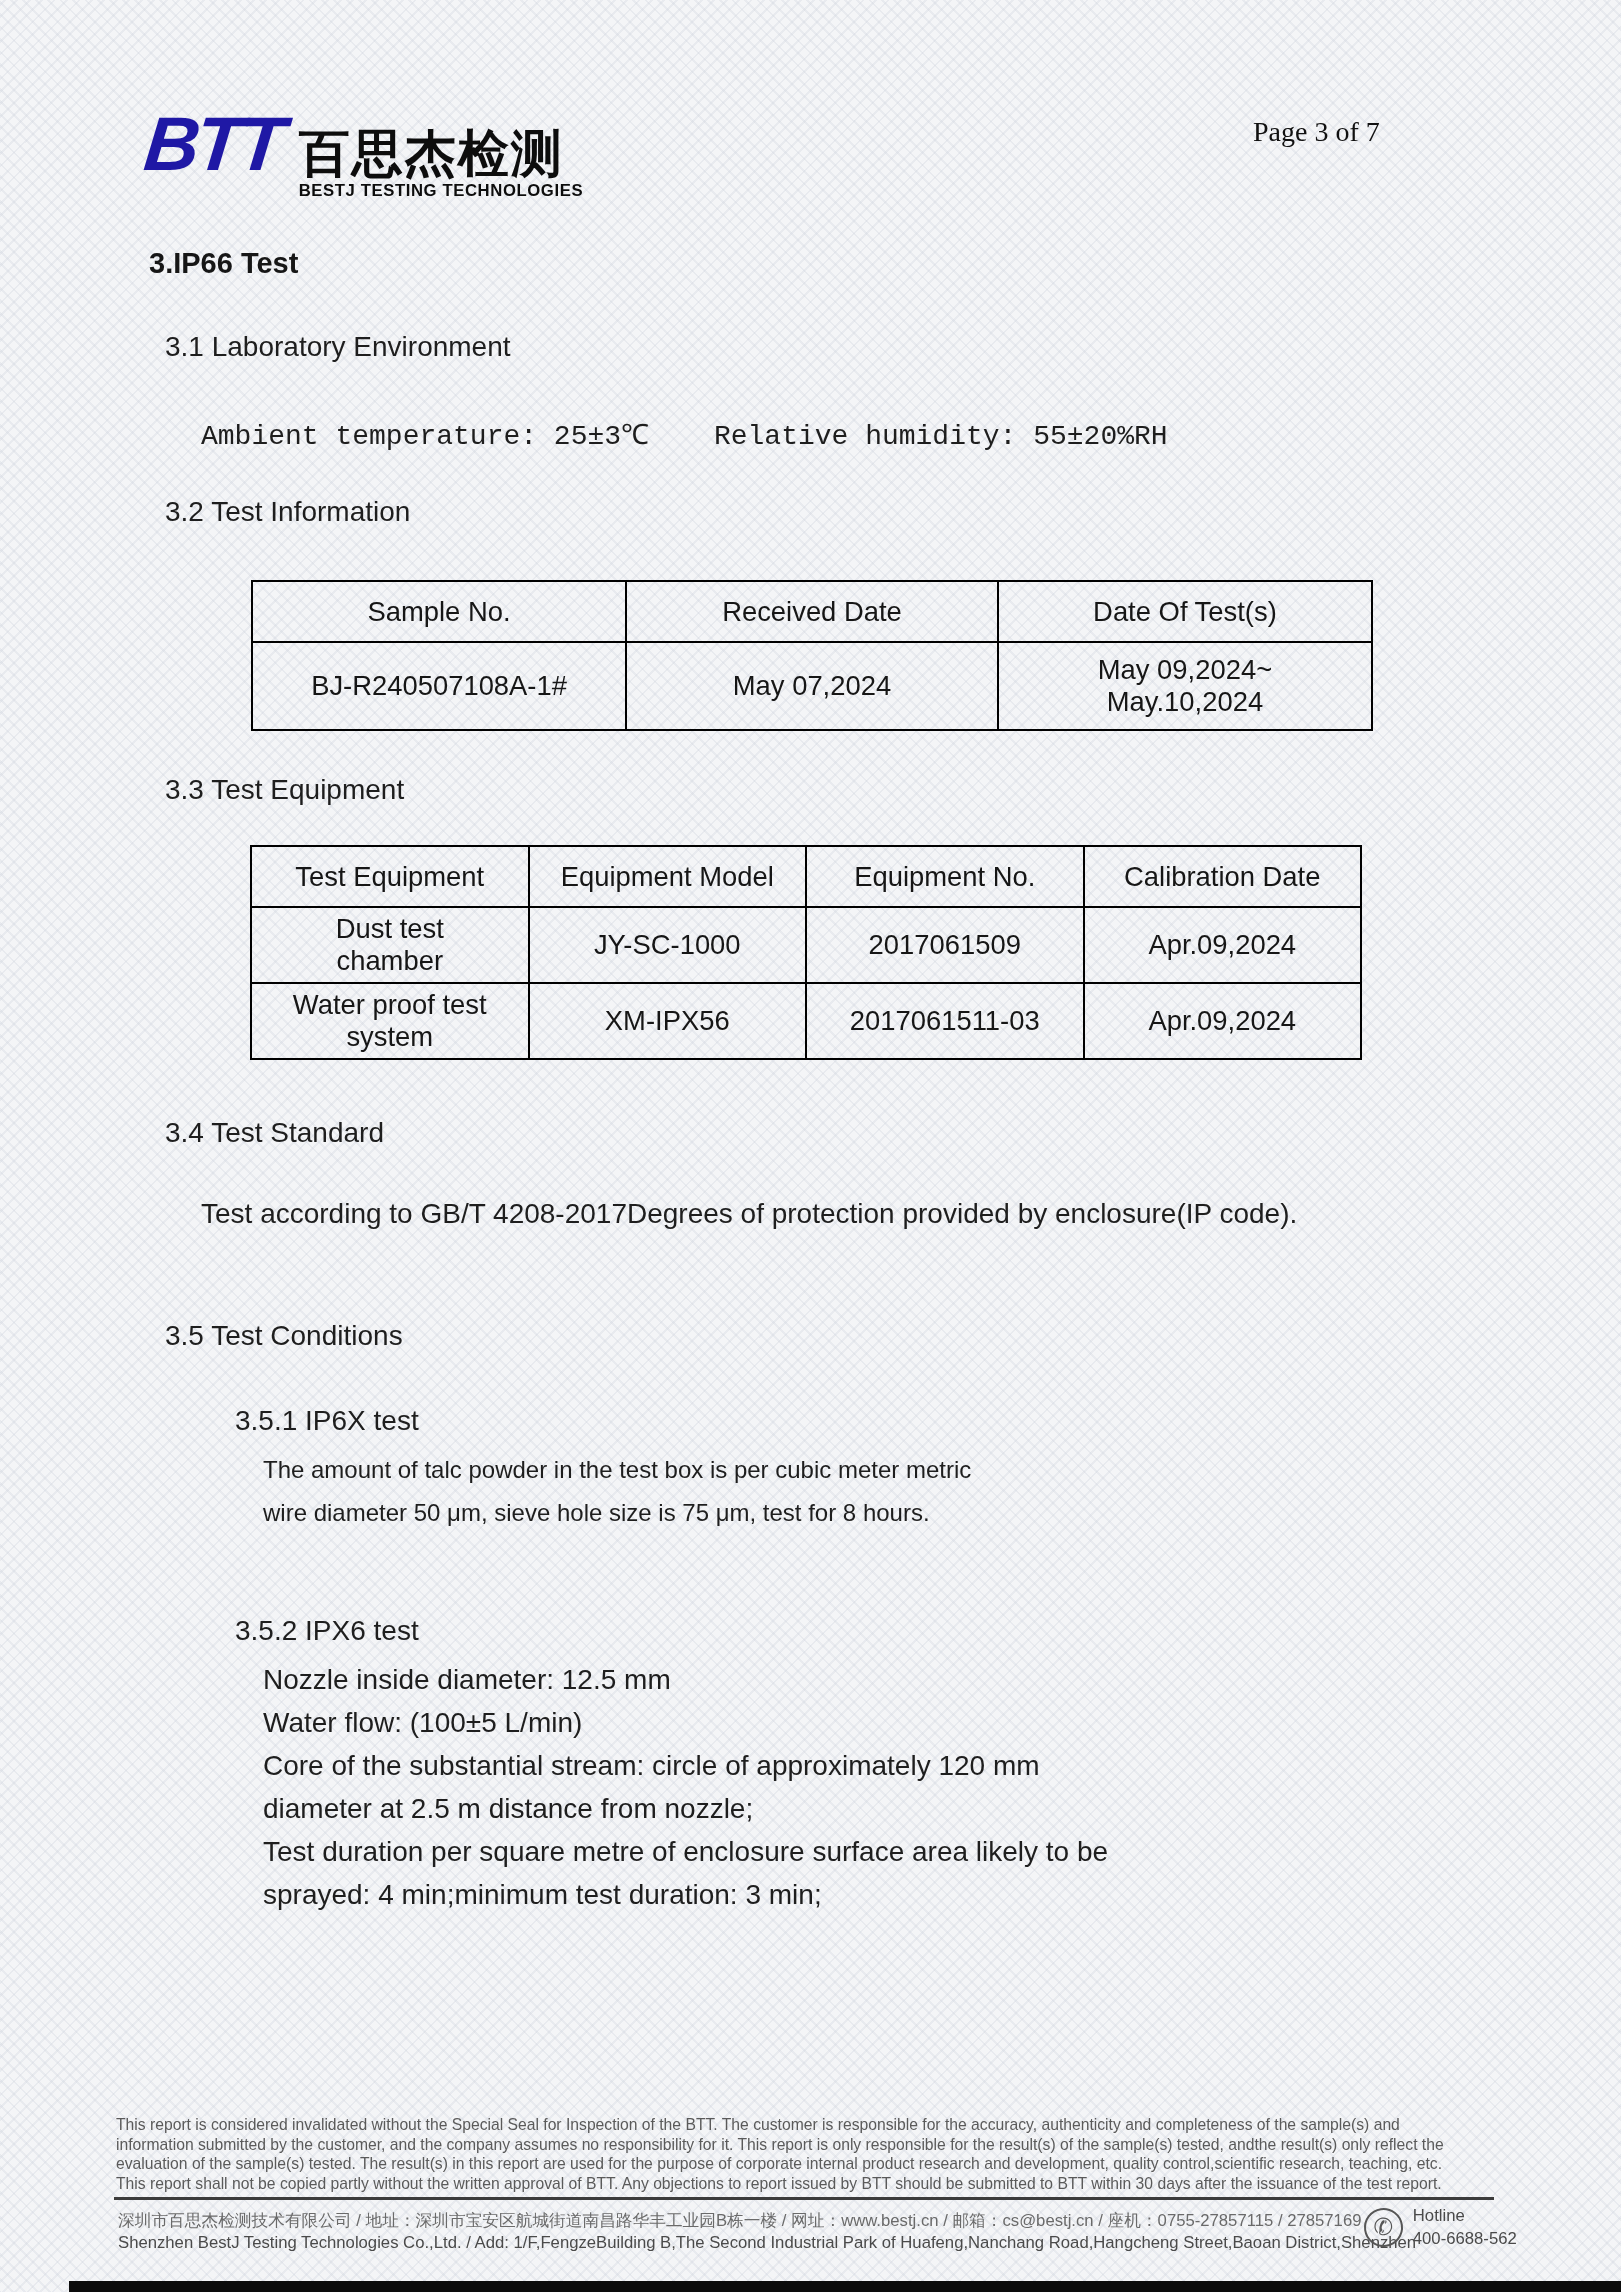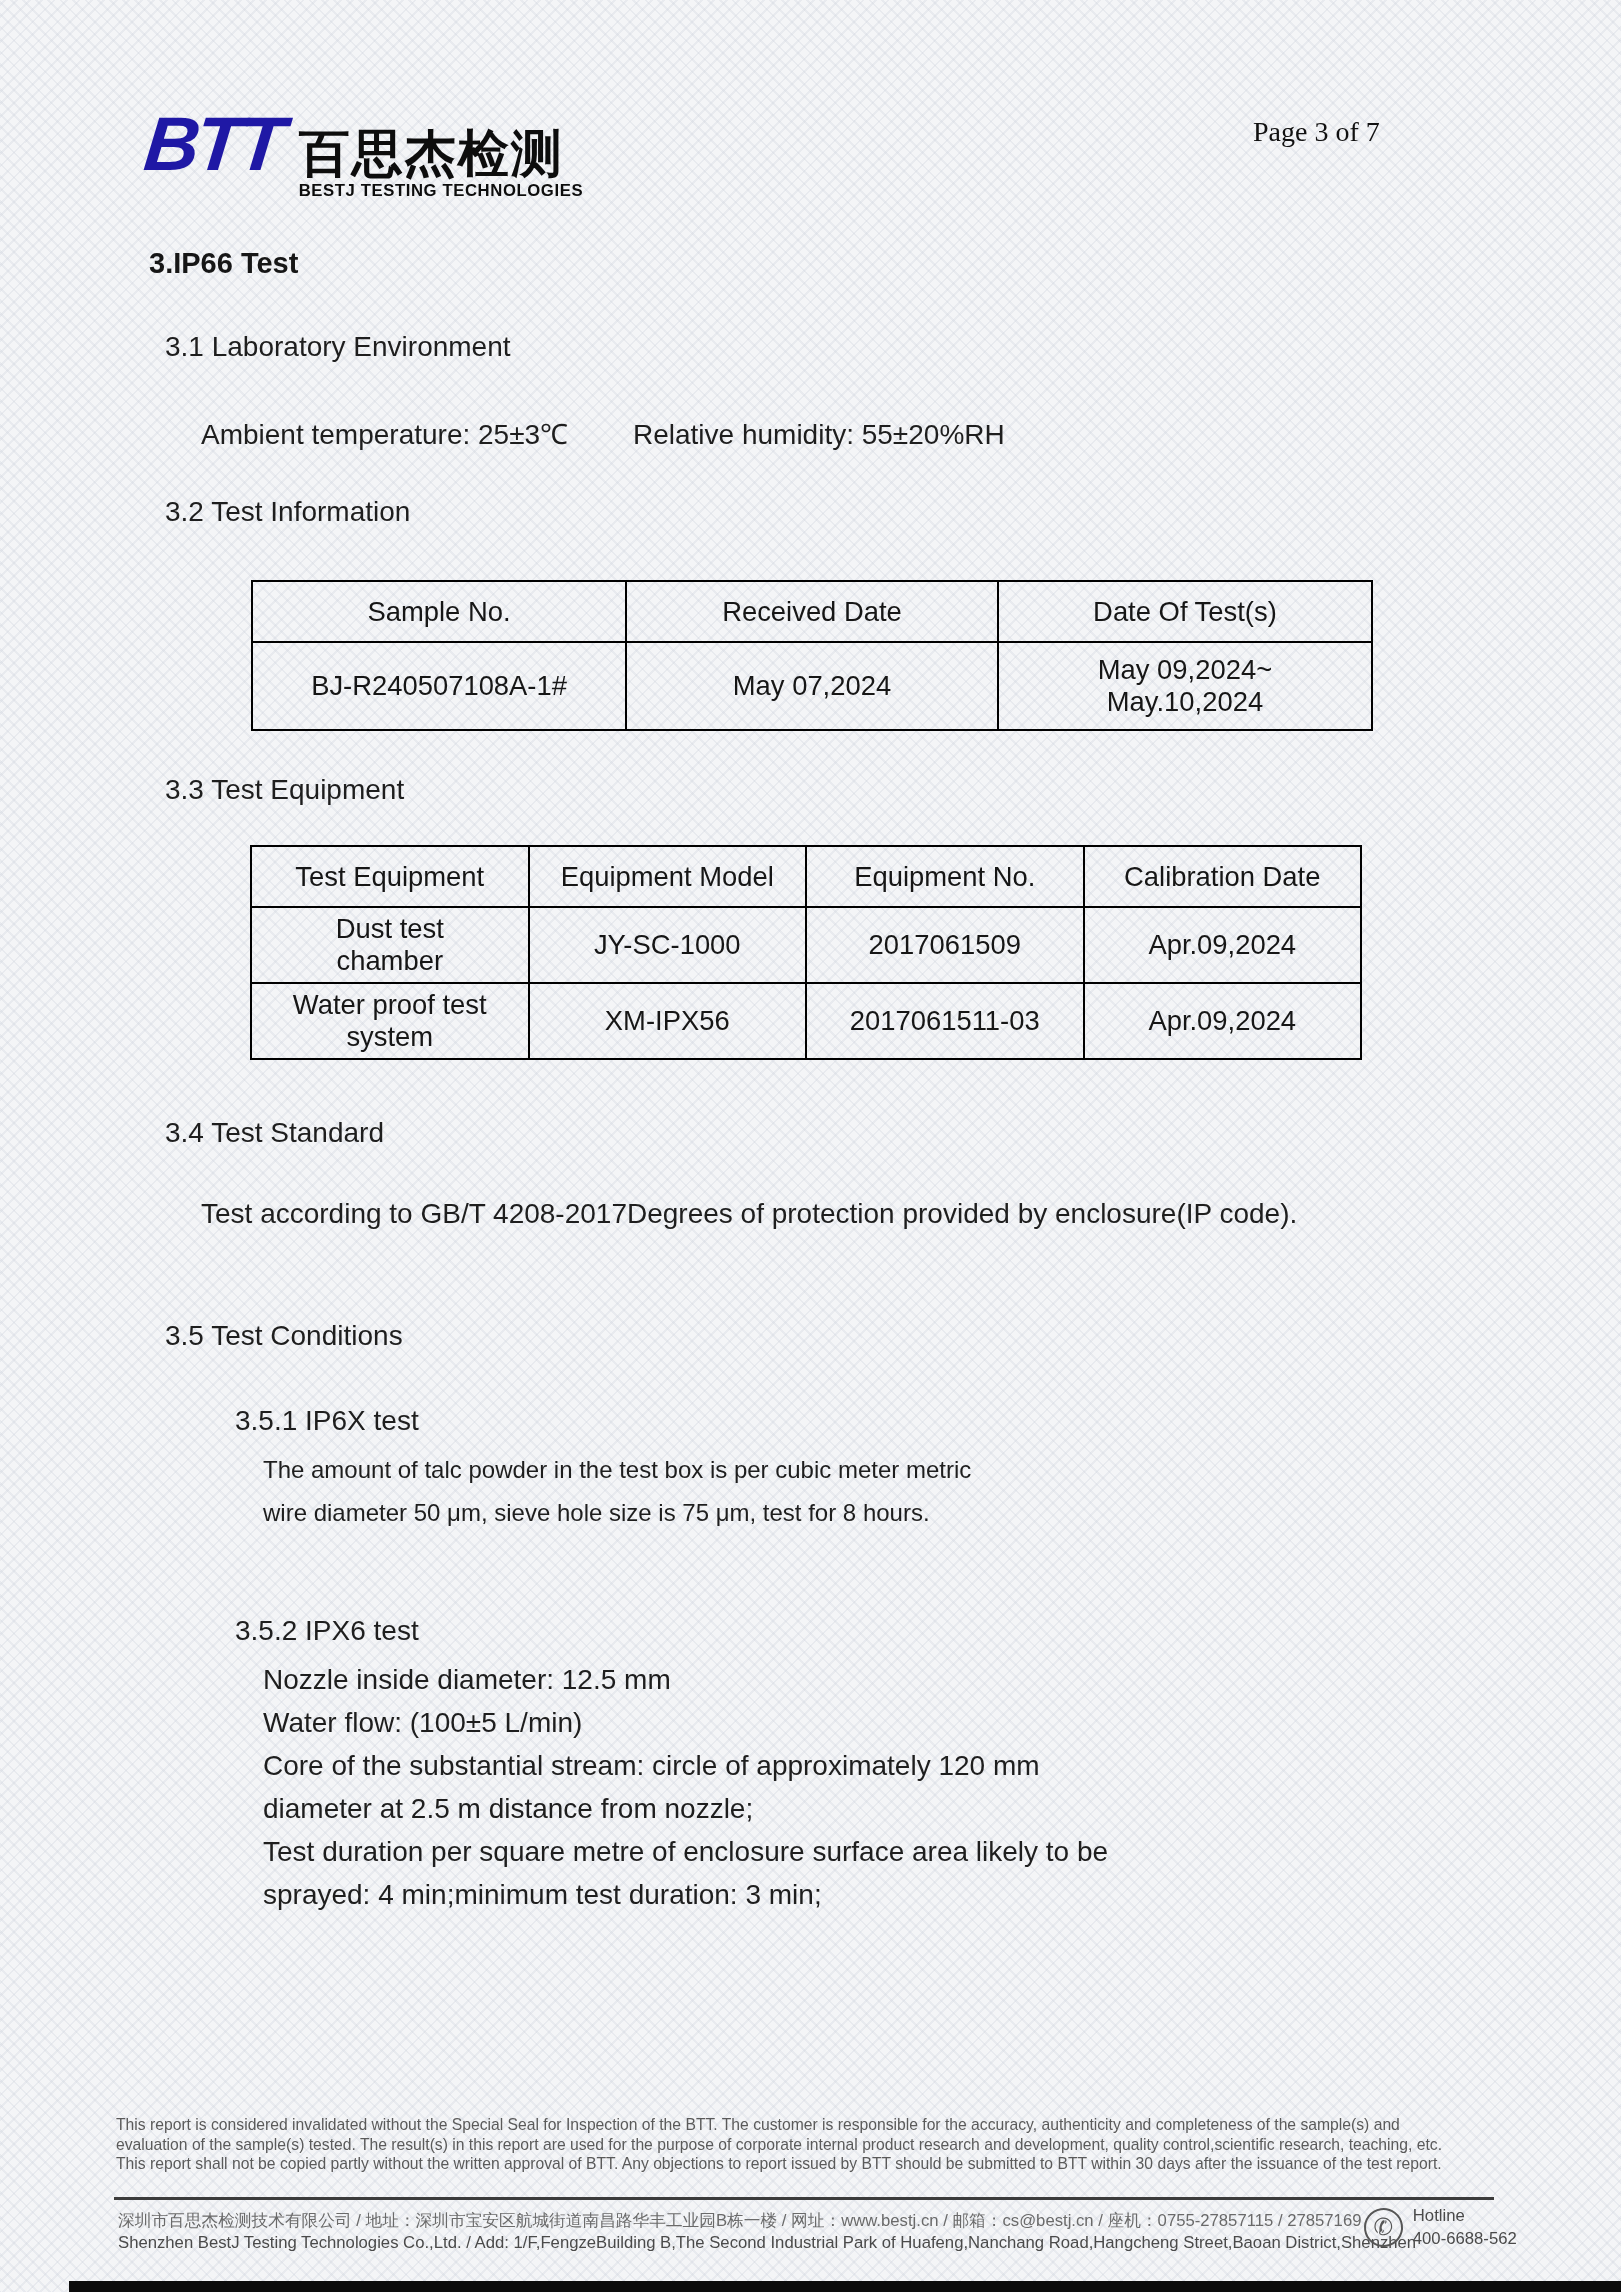--- a/index.html
+++ b/index.html
@@ -28,21 +28,21 @@
   .logo-en{font-weight:bold;font-size:16.7px;line-height:19.6px;color:#0d0d0d;letter-spacing:0.6px;white-space:nowrap;}
   .page-num{
     position:absolute;left:1253px;top:116px;
     font-family:"Liberation Serif", serif;
     font-size:28px;color:#111;
   }
   
   .sec-title{position:absolute;left:149px;top:247px;font-size:29px;font-weight:bold;color:#161616;}
   .h-sub{position:absolute;font-size:28px;color:#1e1e1e;}
   .h31{left:165px;top:331px;}
-  .ambient{position:absolute;left:201px;top:414px;font-size:28px;color:#1e1e1e;}
+  .ambient{position:absolute;left:201px;top:414px;font-size:28px;color:#1e1e1e;font-family:Liberation Mono, monospace;}
   .ambient .gap{display:inline-block;width:65px;}
   .h32{left:165px;top:496px;}
   .h33{left:165px;top:774px;}
   .h34{left:165px;top:1117px;}
   .p34{position:absolute;left:201px;top:1192px;width:1127px;font-size:28px;line-height:44px;color:#1e1e1e;}
   .h35{left:165px;top:1320px;}
   .h351{left:235px;top:1405px;}
   .p351{position:absolute;left:263px;top:1448px;font-size:24px;line-height:43px;color:#1e1e1e;}
   .h352{left:235px;top:1615px;}
   .p352{position:absolute;left:263px;top:1658px;font-size:28px;line-height:43px;color:#1e1e1e;}
@@ -179,20 +179,21 @@
     <div>Nozzle inside diameter: 12.5 mm</div>
     <div>Water flow: (100±5 L/min)</div>
     <div>Core of the substantial stream: circle of approximately 120 mm</div>
     <div>diameter at 2.5 m distance from nozzle;</div>
     <div>Test duration per square metre of enclosure surface area likely to be</div>
     <div>sprayed: 4 min;minimum test duration: 3 min;</div>
   </div>
 
   <div class="disclaimer">
     <div class="dl">This report is considered invalidated without the Special Seal for Inspection of the BTT. The customer is responsible for the accuracy, authenticity and completeness of the sample(s) and</div>
+    <div class="dl">information submitted by the customer, and the company assumes no responsibility for it. This report is only responsible for the result(s) of the sample(s) tested, andthe result(s) only reflect the</div>
     <div class="dl">evaluation of the sample(s) tested. The result(s) in this report are used for the purpose of corporate internal product research and development, quality control,scientific research, teaching, etc.</div>
     <div class="dl">This report shall not be copied partly without the written approval of BTT. Any objections to report issued by BTT should be submitted to BTT within 30 days after the issuance of the test report.</div>
   </div>
 
   <div class="footer-divider"></div>
 
   <div class="addr-cn">深圳市百思杰检测技术有限公司 / 地址：深圳市宝安区航城街道南昌路华丰工业园B栋一楼 / 网址：www.bestj.cn / 邮箱：cs@bestj.cn / 座机：0755-27857115 / 27857169</div>
   <div class="addr-en">Shenzhen BestJ Testing Technologies Co.,Ltd.  / Add: 1/F,FengzeBuilding B,The Second Industrial Park of Huafeng,Nanchang Road,Hangcheng Street,Baoan District,Shenzhen</div>
 
   <div class="hotline">

